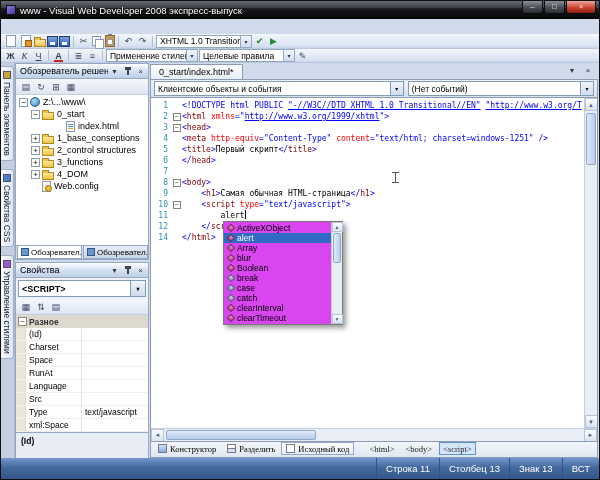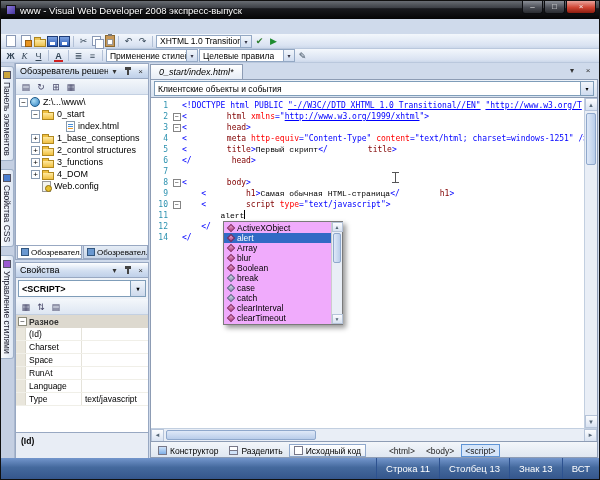--- a/index.html
+++ b/index.html
@@ -93,69 +93,69 @@
   .prow{height:13px;display:flex;border-bottom:1px solid #f0efe8;}
   .pmargin{width:10px;background:#e9e6dc;border-right:1px solid #dcd9cd;flex:none;}
   .pname{width:56px;flex:none;padding-left:3px;border-right:1px solid #e5e3da;display:flex;align-items:center;overflow:hidden;white-space:nowrap;}
   .pval{flex:1;padding-left:3px;display:flex;align-items:center;overflow:hidden;white-space:nowrap;}
   .pfooter{height:26px;flex:none;border-top:1px solid #98a8c2;background:#e8edf5;padding:3px 5px;font-size:8.5px;}
   .fname{font-weight:bold;}
 
   
   .editor{position:absolute;left:149px;top:62px;right:1px;bottom:21px;display:flex;flex-direction:column;}
   .doc-tabbar{height:16px;flex:none;display:flex;align-items:flex-end;}
-  .doc-tab{height:15px;background:linear-gradient(#ffffff,#e7edf6);border:1px solid #8d9cb4;border-bottom:none;padding:0 8px;display:flex;align-items:center;font-size:9px;white-space:nowrap;font-style:italic;}
+  .doc-tab{height:15px;background:linear-gradient(#ffffff,#e7edf6);border:1px solid #8d9cb4;border-bottom:none;padding:0 8px;display:flex;align-items:center;font-size:9px;white-space:nowrap;}
   .tabbar-btns{margin-left:auto;display:flex;gap:2px;padding:0 3px 2px 0;}
   .tb-btn{width:14px;height:13px;display:flex;align-items:center;justify-content:center;font-size:8px;color:#333;}
   .navbar{height:19px;flex:none;background:linear-gradient(#eef3fa,#d7e2f0);border:1px solid #8d9cb4;display:flex;align-items:center;gap:4px;padding:0 3px;}
   .nav-combo{height:15px;background:#fff;border:1px solid #7f9db9;display:flex;align-items:center;font-size:8.5px;padding-left:3px;white-space:nowrap;overflow:hidden;}
   .nav-combo.left{flex:1.35;}
   .nav-combo.right{flex:1;}
   .nav-arrow{margin-left:auto;width:13px;height:13px;background:linear-gradient(#f2f6fb,#cfdcf0);border-left:1px solid #7f9db9;display:flex;align-items:center;justify-content:center;font-size:6px;flex:none;}
   .code-wrap{flex:1;background:#fff;border:1px solid #8d9cb4;border-top:none;display:flex;flex-direction:column;overflow:hidden;}
   .code-area{flex:1;display:flex;overflow:hidden;}
   .code-lines{flex:1;overflow:hidden;padding-top:2px;}
   .cline{height:11px;display:flex;white-space:pre;font-family:"DejaVu Sans Mono",monospace;font-size:8px;line-height:11px;}
   .lnum{width:20px;flex:none;text-align:right;padding-right:3px;color:var(--line-number,#2b91af);}
   .fold{width:11px;flex:none;display:flex;align-items:center;justify-content:center;}
   .foldbox{width:8px;height:8px;border:1px solid #848484;background:#fff;font-size:7px;line-height:6px;text-align:center;color:#333;font-family:"Liberation Sans",sans-serif;}
   .ctext{flex:1;overflow:hidden;}
   .s-d{color:var(--syntax-delim,#0000ff);}
-  .s-t{color:var(--syntax-tag,#800000);padding-left:40px;}
+  .s-t{color:var(--syntax-tag,#800000);}
   .s-a{color:var(--syntax-attr,#ff0000);}
   .s-v{color:var(--syntax-value,#0000ff);}
-  .s-x{color:#000;font-family:Liberation Mono, monospace;}
+  .s-x{color:#000;}
   .s-u{color:var(--syntax-value,#0000ff);text-decoration:underline;}
   .caret{display:inline-block;width:1px;height:9px;background:#000;vertical-align:-1px;}
   .vscroll{width:13px;flex:none;background:#e9eef6;border-left:1px solid #c2cfe0;display:flex;flex-direction:column;align-items:center;}
   .hscroll{height:13px;flex:none;background:#e9eef6;border-top:1px solid #c2cfe0;display:flex;align-items:center;}
   .sbtn{width:13px;height:13px;flex:none;display:flex;align-items:center;justify-content:center;font-size:6px;color:#567;background:linear-gradient(#fbfcfe,#d8e2f1);border:1px solid #b6c4d9;}
   .vtrack{flex:1;width:100%;position:relative;}
   .vthumb{position:absolute;left:1px;right:1px;top:2px;height:52px;background:linear-gradient(90deg,#dfe9f8,#b9cdea);border:1px solid #8fa8cc;border-radius:2px;}
   .htrack{flex:1;height:100%;position:relative;}
   .hthumb{position:absolute;top:1px;bottom:1px;left:2px;width:150px;background:linear-gradient(#dfe9f8,#b9cdea);border:1px solid #8fa8cc;border-radius:2px;}
-  .viewbar{height:16px;flex:none;background:linear-gradient(#f3f6fa,#dfe7f1);border:1px solid #8d9cb4;border-top:none;display:flex;align-items:flex-end;gap:9px;padding:0 2px;font-size:8.5px;}
+  .viewbar{height:16px;flex:none;background:linear-gradient(#f3f6fa,#dfe7f1);border:1px solid #8d9cb4;border-top:none;display:flex;align-items:flex-start;gap:1px;padding:0 2px;font-size:8.5px;font-family:Liberation Serif, serif;}
   .view-btn{height:13px;display:flex;align-items:center;gap:3px;padding:0 4px;border:1px solid transparent;white-space:nowrap;}
   .view-btn.active{background:linear-gradient(#ffffff,#e6edf6);border:1px solid #8fa8cc;}
   .view-ico{width:9px;height:9px;flex:none;background:#fff;border:1px solid #778;}
   .view-ico.k-designer{background:linear-gradient(#cfe2f8,#7fb0e8);}
   .view-ico.k-split{background:linear-gradient(#fff 45%,#778 45%,#778 55%,#cfe2f8 55%);}
   .view-ico.k-source{background:#fff;}
   .tagpath{margin-left:10px;display:flex;gap:3px;}
   .tag-chip{height:13px;display:flex;align-items:center;padding:0 3px;border:1px solid transparent;color:#222;white-space:nowrap;}
   .tag-chip.active{border:1px solid #5e94d6;background:#d6e6fa;}
 
   
   .statusbar{position:absolute;left:0;right:0;bottom:0;height:21px;color:#fff;font-size:9.5px;display:flex;align-items:center;
     background:linear-gradient(#7396cc,var(--status-bar-blue,#44699d) 45%,#35568c);}
   .sb-left{flex:1;}
   .sb-cell{padding:0 9px;white-space:nowrap;border-left:1px solid #2d5290;height:100%;display:flex;align-items:center;}
 
   
-  .isense{position:absolute;left:222px;top:220px;width:120px;height:104px;background:#f0abfc;border:1px solid #7a7a7a;box-shadow:3px 3px 5px rgba(0,0,0,.4);display:flex;z-index:50;text-align:center;}
+  .isense{position:absolute;left:222px;top:220px;width:120px;height:104px;background:#d946ef;border:1px solid #7a7a7a;box-shadow:3px 3px 5px rgba(0,0,0,.4);display:flex;z-index:50;text-align:center;}
   .is-list{flex:1;overflow:hidden;padding-top:1px;}
   .is-item{height:10px;display:flex;align-items:center;gap:3px;font-size:8.5px;padding-left:3px;white-space:nowrap;overflow:hidden;}
   .is-item.sel{background:var(--accent-selection,#316ac5);color:#fff;}
   .is-icon{width:6px;height:6px;flex:none;transform:rotate(45deg);background:linear-gradient(135deg,#eaa6cc,#b03d7e);border:1px solid #7e2a58;margin-left:1px;}
   .is-icon.keyword{background:linear-gradient(135deg,#d4dcea,#8694ad);border-color:#5a6880;}
   .is-scroll{width:11px;flex:none;background:#e9eef6;border-left:1px solid #ccc;display:flex;flex-direction:column;align-items:center;}
   .is-sbtn{width:11px;height:10px;display:flex;align-items:center;justify-content:center;font-size:5px;color:#567;background:linear-gradient(#fbfcfe,#d8e2f1);border:1px solid #b6c4d9;flex:none;}
   .is-track{flex:1;width:100%;position:relative;}
   .is-thumb{position:absolute;left:1px;right:1px;top:1px;height:30px;background:linear-gradient(90deg,#dfe9f8,#b9cdea);border:1px solid #8fa8cc;border-radius:2px;}
 
@@ -363,42 +363,56 @@
           <span class="pname">RunAt</span>
           <span class="pval"></span>
         </div>
         <div class="prow">
           <span class="pmargin"></span>
           <span class="pname">Language</span>
           <span class="pval"></span>
         </div>
         <div class="prow">
           <span class="pmargin"></span>
+          <span class="pname">Src</span>
+          <span class="pval"></span>
+        </div>
+        <div class="prow">
+          <span class="pmargin"></span>
           <span class="pname">Type</span>
           <span class="pval">text/javascript</span>
+        </div>
+        <div class="prow">
+          <span class="pmargin"></span>
+          <span class="pname">xml:Space</span>
+          <span class="pval"></span>
         </div>
       </div>
     <div class="pfooter">
       <div class="fname">(Id)</div>
     </div>
   </div>
 
   <div class="editor">
     <div class="doc-tabbar">
       <span class="doc-tab">
         <span>0_start/index.html*</span>
       </span>
       <span class="tabbar-btns">
         <span class="tb-btn">▾</span>
         <span class="tb-btn">×</span>
       </span>
     </div>
     <div class="navbar">
       <span class="nav-combo left">
         <span>Клиентские объекты и события</span>
+        <span class="nav-arrow">▾</span>
+      </span>
+      <span class="nav-combo right">
+        <span>(Нет событий)</span>
         <span class="nav-arrow">▾</span>
       </span>
     </div>
     <div class="code-wrap">
       <div class="code-area">
         <div class="code-lines" id="codeLines">
             <div class="cline"><span class="lnum">1</span><span class="fold"></span><span class="ctext"><span class="s-d">&lt;!DOCTYPE html PUBLIC </span><span class="s-u">"-//W3C//DTD XHTML 1.0 Transitional//EN"</span><span class="s-d"> </span><span class="s-u">"http://www.w3.org/T</span></span></div>
             <div class="cline"><span class="lnum">2</span><span class="fold"><span class="foldbox">−</span></span><span class="ctext"><span class="s-d">&lt;</span><span class="s-t">html</span><span class="s-a"> xmlns</span><span class="s-d">="</span><span class="s-u">http://www.w3.org/1999/xhtml</span><span class="s-d">"&gt;</span></span></div>
             <div class="cline"><span class="lnum">3</span><span class="fold"><span class="foldbox">−</span></span><span class="ctext"><span class="s-d">&lt;</span><span class="s-t">head</span><span class="s-d">&gt;</span></span></div>
             <div class="cline"><span class="lnum">4</span><span class="fold"></span><span class="ctext"><span class="s-d">&lt;</span><span class="s-t">meta</span><span class="s-a"> http-equiv</span><span class="s-d">=</span><span class="s-v">"Content-Type"</span><span class="s-a"> content</span><span class="s-d">=</span><span class="s-v">"text/html; charset=windows-1251"</span><span class="s-d"> /&gt;</span></span></div>

